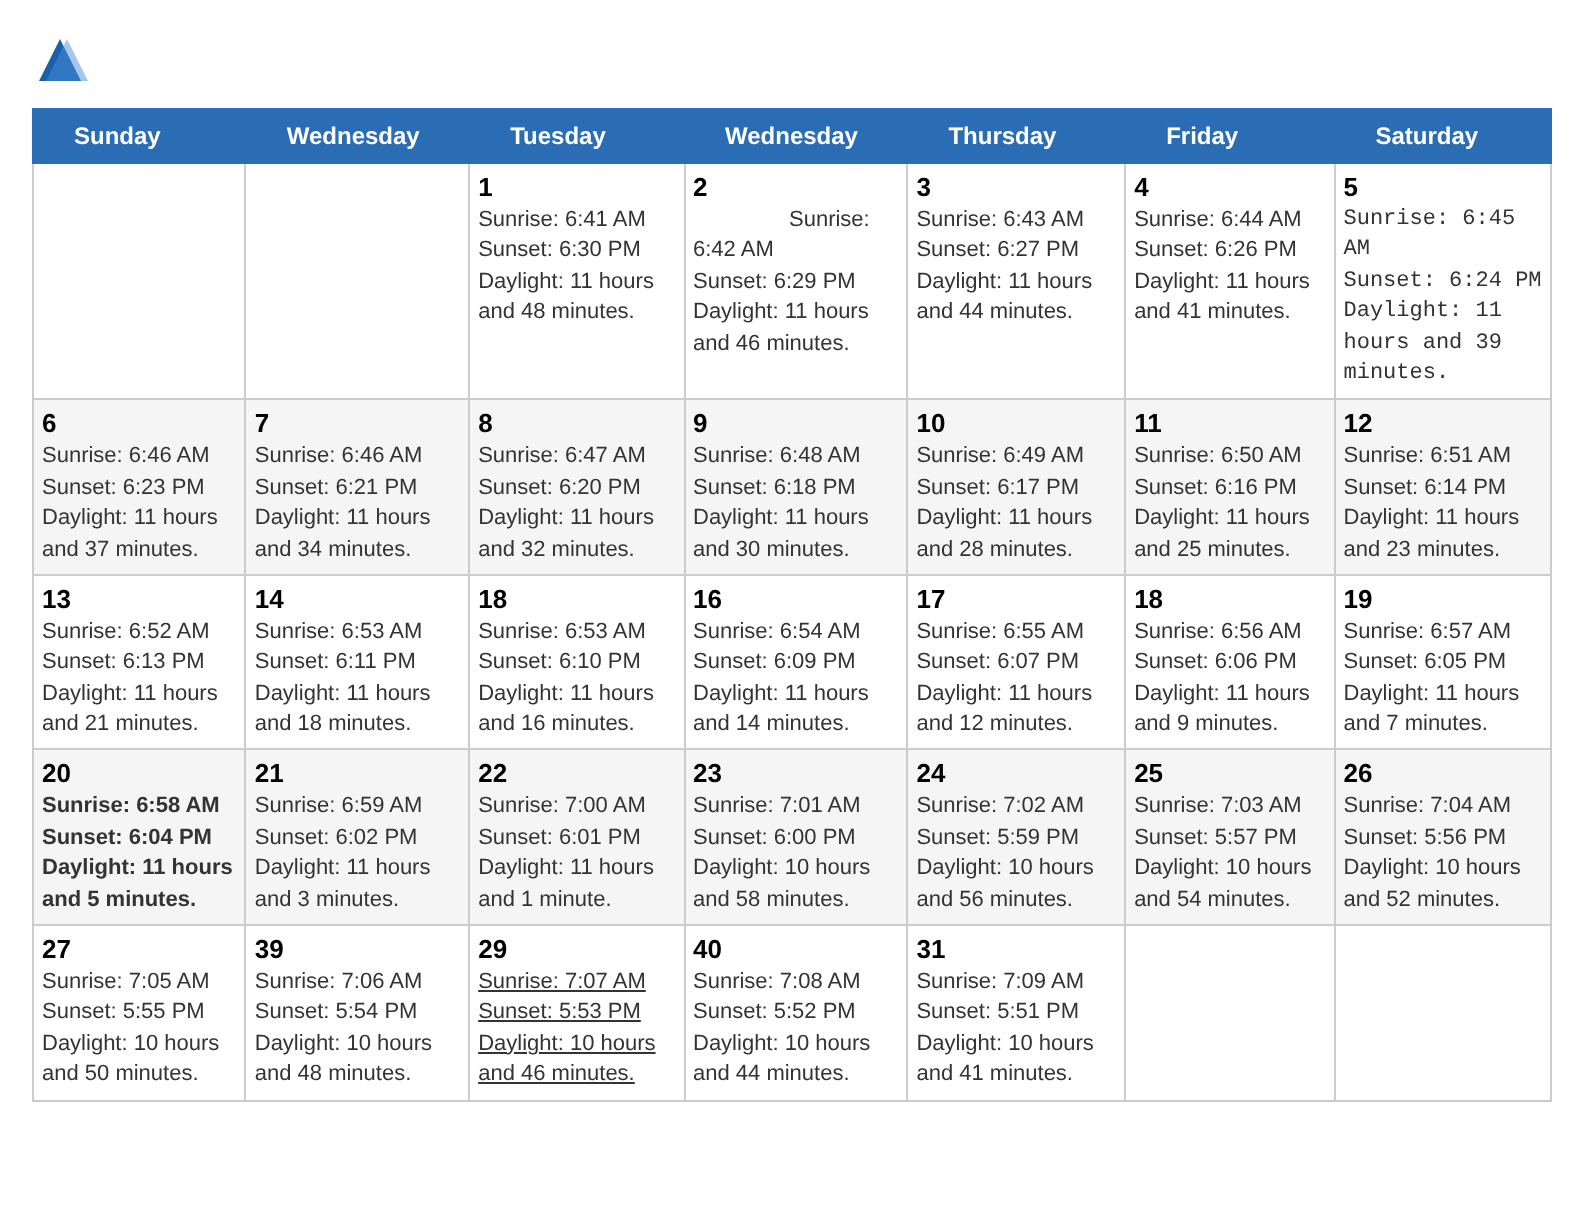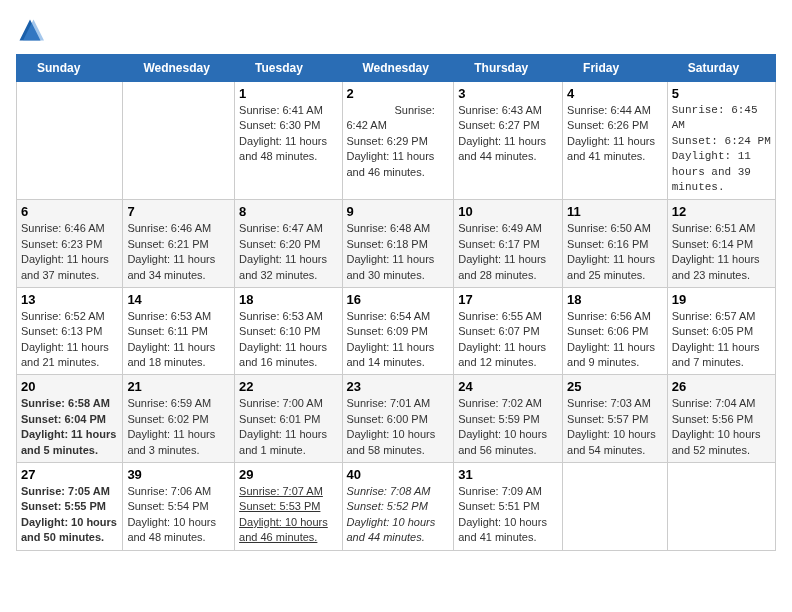--- a/index.html
+++ b/index.html
@@ -181,30 +181,30 @@
 Sunset: 5:59 PM
 Daylight: 10 hours and 56 minutes.</span></td>
         <td><span class="day-num">25</span><span class="day-info" style="white-space: pre-line;">Sunrise: 7:03 AM
 Sunset: 5:57 PM
 Daylight: 10 hours and 54 minutes.</span></td>
         <td><span class="day-num">26</span><span class="day-info" style="white-space: pre-line;">Sunrise: 7:04 AM
 Sunset: 5:56 PM
 Daylight: 10 hours and 52 minutes.</span></td>
       </tr>
       <tr>
-        <td><span class="day-num">27</span><span class="day-info" style="white-space: pre-line; font-weight: bold;">Sunrise: 7:05 AM
+        <td><span class="day-num">27</span><span class="day-info" style="white-space: pre-line;">Sunrise: 7:05 AM
 Sunset: 5:55 PM
 Daylight: 10 hours and 50 minutes.</span></td>
         <td><span class="day-num">39</span><span class="day-info" style="white-space: pre-line;">Sunrise: 7:06 AM
 Sunset: 5:54 PM
 Daylight: 10 hours and 48 minutes.</span></td>
         <td><span class="day-num">29</span><span class="day-info" style="white-space: pre-line; text-decoration: underline;">Sunrise: 7:07 AM
 Sunset: 5:53 PM
 Daylight: 10 hours and 46 minutes.</span></td>
-        <td><span class="day-num">40</span><span class="day-info" style="white-space: pre-line; font-style: italic;">Sunrise: 7:08 AM
+        <td><span class="day-num">40</span><span class="day-info" style="white-space: pre-line;">Sunrise: 7:08 AM
 Sunset: 5:52 PM
 Daylight: 10 hours and 44 minutes.</span></td>
         <td><span class="day-num">31</span><span class="day-info" style="white-space: pre-line;">Sunrise: 7:09 AM
 Sunset: 5:51 PM
 Daylight: 10 hours and 41 minutes.</span></td>
         <td class="empty"></td>
         <td class="empty"></td>
       </tr>
     </tbody>
 </table>

